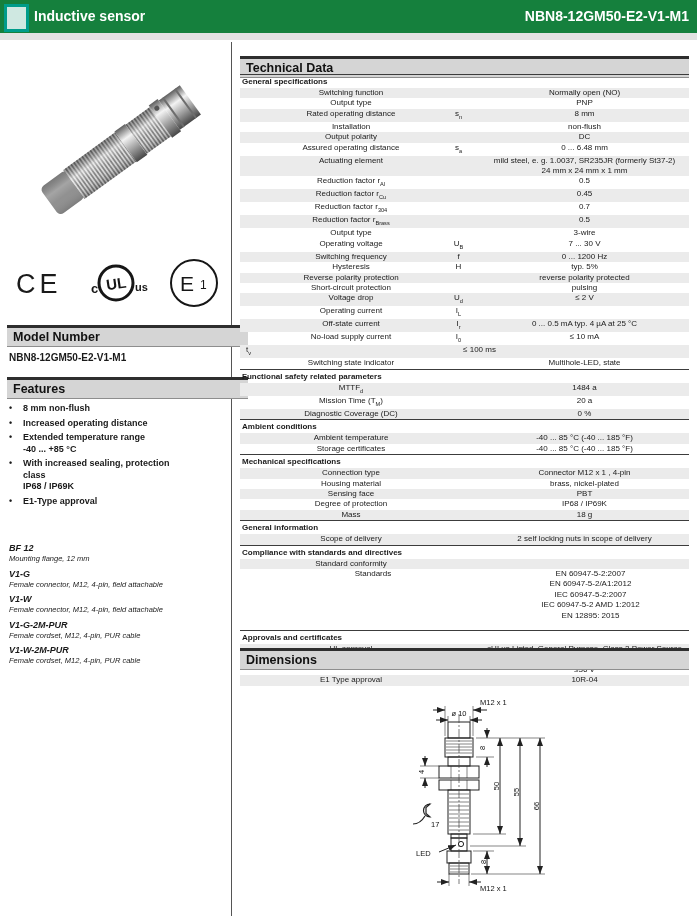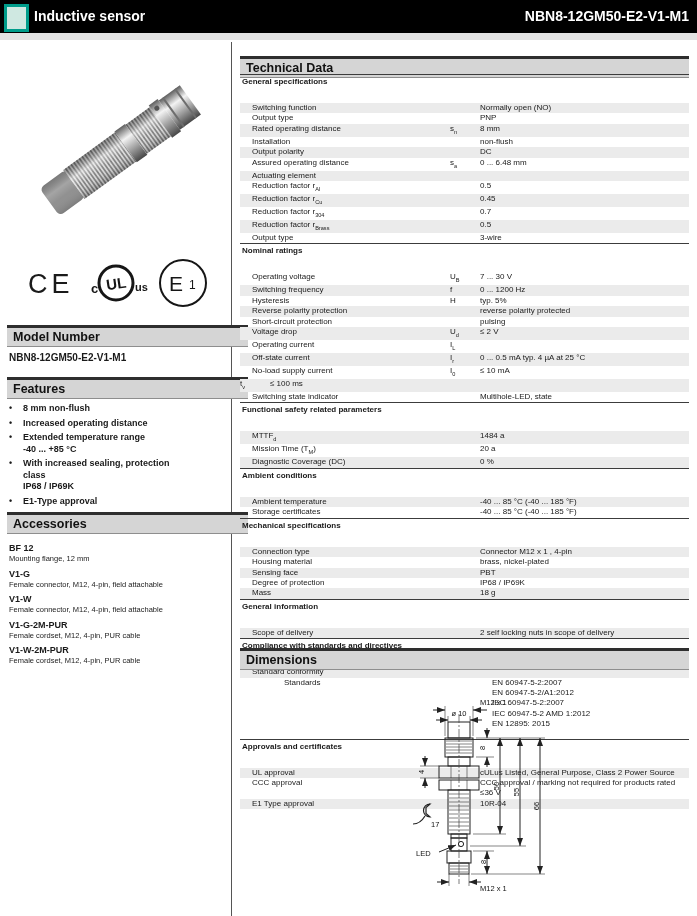--- a/index.html
+++ b/index.html
@@ -1,44 +1,44 @@
 <!DOCTYPE html>
 <html><head>
 <meta charset="utf-8">
 <style>
   html,body{margin:0;padding:0;background:#fff;}
   #page{position:relative;width:697px;height:916px;background:#fff;
         font-family:"Liberation Sans",sans-serif;color:#1a1a1a;overflow:hidden;}
   
-  .banner{position:absolute;left:0;top:0;width:697px;height:33px;background:#000000;}
+  .banner{position:absolute;left:0;top:0;width:697px;height:33px;background:#15803d;}
   .banner-strip{position:absolute;left:0;top:33px;width:697px;height:7px;background:#e2e2e2;}
   .brand-sq{position:absolute;left:4px;top:4px;width:19px;height:22px;background:#cfe8e1;border:3px solid #009c8a;}
   .banner-title{position:absolute;left:34px;top:8px;font-size:14px;font-weight:bold;color:#fff;}
   .banner-model{position:absolute;right:8px;top:8px;font-size:14px;font-weight:bold;color:#fff;}
   
   .vdiv{position:absolute;left:231px;top:42px;width:1px;height:874px;background:#555;}
   
   .secbar{background:#d5d5d5;border-top:3px solid #2e2e2e;border-bottom:1px solid #8e8e8e;
           font-size:12.5px;font-weight:bold;color:#111;padding:2px 0 2px 6px;box-sizing:border-box;}
   .secbar.left{position:absolute;left:7px;width:241px;}
   .secbar.right{position:absolute;left:240px;width:449px;}
   
   .model-value{position:absolute;left:9px;top:352px;font-size:10px;font-weight:bold;}
   .features-list{position:absolute;left:9px;top:403px;width:218px;margin:0;padding:0;list-style:none;}
   .features-list li{display:flex;margin-bottom:3px;}
   .features-list .dot{width:14px;font-size:9px;font-weight:bold;}
   .features-list .ftxt{font-size:9px;font-weight:bold;line-height:11.5px;white-space:pre-line;}
-  .acc-list{position:absolute;left:9px;top:538px;width:218px;}
+  .acc-list{position:absolute;left:9px;top:538px;width:218px;font-style:italic;}
   .acc-name{font-size:9px;font-weight:bold;margin-top:5px;line-height:11px;}
   .acc-desc{font-size:7.5px;line-height:9.5px;color:#222;}
-  .logos{position:absolute;left:10px;top:252px;width:215px;height:62px;display:flex;align-items:center;justify-content:center;}
+  .logos{position:absolute;left:10px;top:252px;width:215px;height:62px;display:flex;align-items:center;justify-content:space-between;}
   
   #tech-table{position:absolute;left:240px;top:74px;width:449px;font-size:8px;}
-  .t-sec{font-weight:bold;border-top:1px solid #3c3c3c;padding:2px 0 16px 2px;line-height:10px;}
-  .t-row{display:flex;line-height:10.4px;}
+  .t-sec{font-weight:bold;border-top:1px solid #3c3c3c;padding:2px 0 1px 2px;line-height:10px;}
+  .t-row{display:flex;line-height:10.4px;text-align:center;}
   .t-row.sh{background:#ebebeb;}
   .t-lbl{margin-left:12px;width:198px;flex:none;}
   .t-lbl.ind2{margin-left:44px;width:178px;}
   .t-sym{width:17px;flex:none;}
   .t-val{flex:1;white-space:pre-line;padding-left:13px;}
   .t-gap{height:9px;}
   sub{font-size:70%;}
   
   #dims-svg{position:absolute;left:240px;top:670px;}
   .dl{stroke:#222;stroke-width:1;fill:none;}
@@ -134,21 +134,20 @@
         <span class="ftxt">With increased sealing, protection
 class
 IP68 / IP69K</span>
       </li>
       <li>
         <span class="dot">•</span>
         <span class="ftxt">E1-Type approval</span>
       </li>
     </ul>
 
-  <div class="secbar left" style="top:512px">Accessories</div>
   <div class="acc-list" id="acc-list">
       <div class="acc-name">BF 12</div>
       <div class="acc-desc">Mounting flange, 12 mm</div>
       <div class="acc-name">V1-G</div>
       <div class="acc-desc">Female connector, M12, 4-pin, field attachable</div>
       <div class="acc-name">V1-W</div>
       <div class="acc-desc">Female connector, M12, 4-pin, field attachable</div>
       <div class="acc-name">V1-G-2M-PUR</div>
       <div class="acc-desc">Female cordset, M12, 4-pin, PUR cable</div>
       <div class="acc-name">V1-W-2M-PUR</div>
@@ -184,20 +183,22 @@
         <span class="t-val">DC</span>
       </div>
       <div class="t-row">
         <span class="t-lbl">Assured operating distance</span>
         <span class="t-sym">s<sub>a</sub></span>
         <span class="t-val">0 ... 6.48 mm</span>
       </div>
       <div class="t-row sh">
         <span class="t-lbl">Actuating element</span>
         <span class="t-sym"></span>
+        <span class="t-val">mild steel, e. g. 1.0037, SR235JR (formerly St37-2)
+24 mm x 24 mm x 1 mm</span>
       </div>
       <div class="t-row">
         <span class="t-lbl">Reduction factor r<sub>Al</sub></span>
         <span class="t-sym"></span>
         <span class="t-val">0.5</span>
       </div>
       <div class="t-row sh">
         <span class="t-lbl">Reduction factor r<sub>Cu</sub></span>
         <span class="t-sym"></span>
         <span class="t-val">0.45</span>
@@ -210,21 +211,20 @@
       <div class="t-row sh">
         <span class="t-lbl">Reduction factor r<sub>Brass</sub></span>
         <span class="t-sym"></span>
         <span class="t-val">0.5</span>
       </div>
       <div class="t-row">
         <span class="t-lbl">Output type</span>
         <span class="t-sym"></span>
         <span class="t-val">3-wire</span>
       </div>
-      <div class="t-sec">Nominal ratings</div>
       <div class="t-row">
         <span class="t-lbl">Operating voltage</span>
         <span class="t-sym">U<sub>B</sub></span>
         <span class="t-val">7 ... 30 V</span>
       </div>
       <div class="t-row sh">
         <span class="t-lbl">Switching frequency</span>
         <span class="t-sym">f</span>
         <span class="t-val">0 ... 1200 Hz</span>
       </div>

